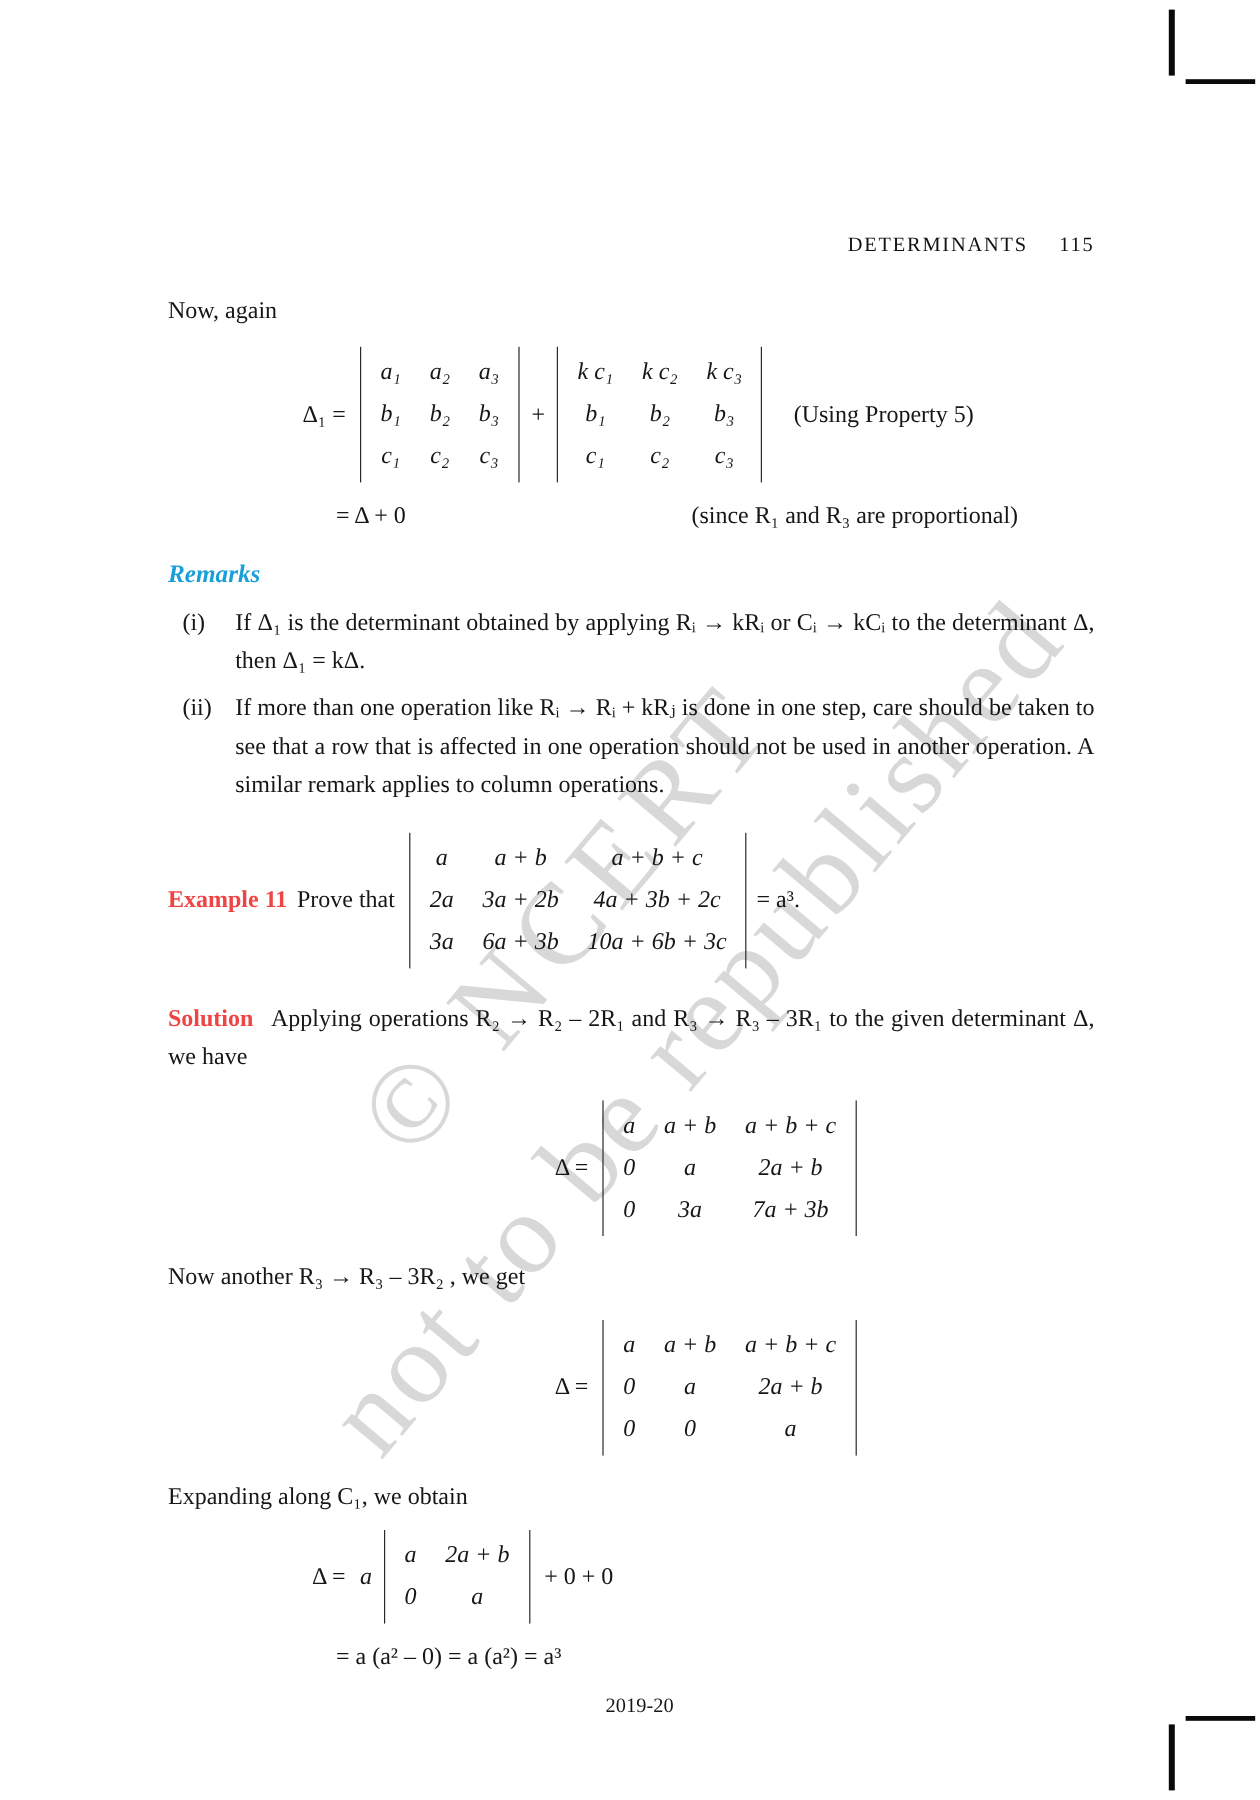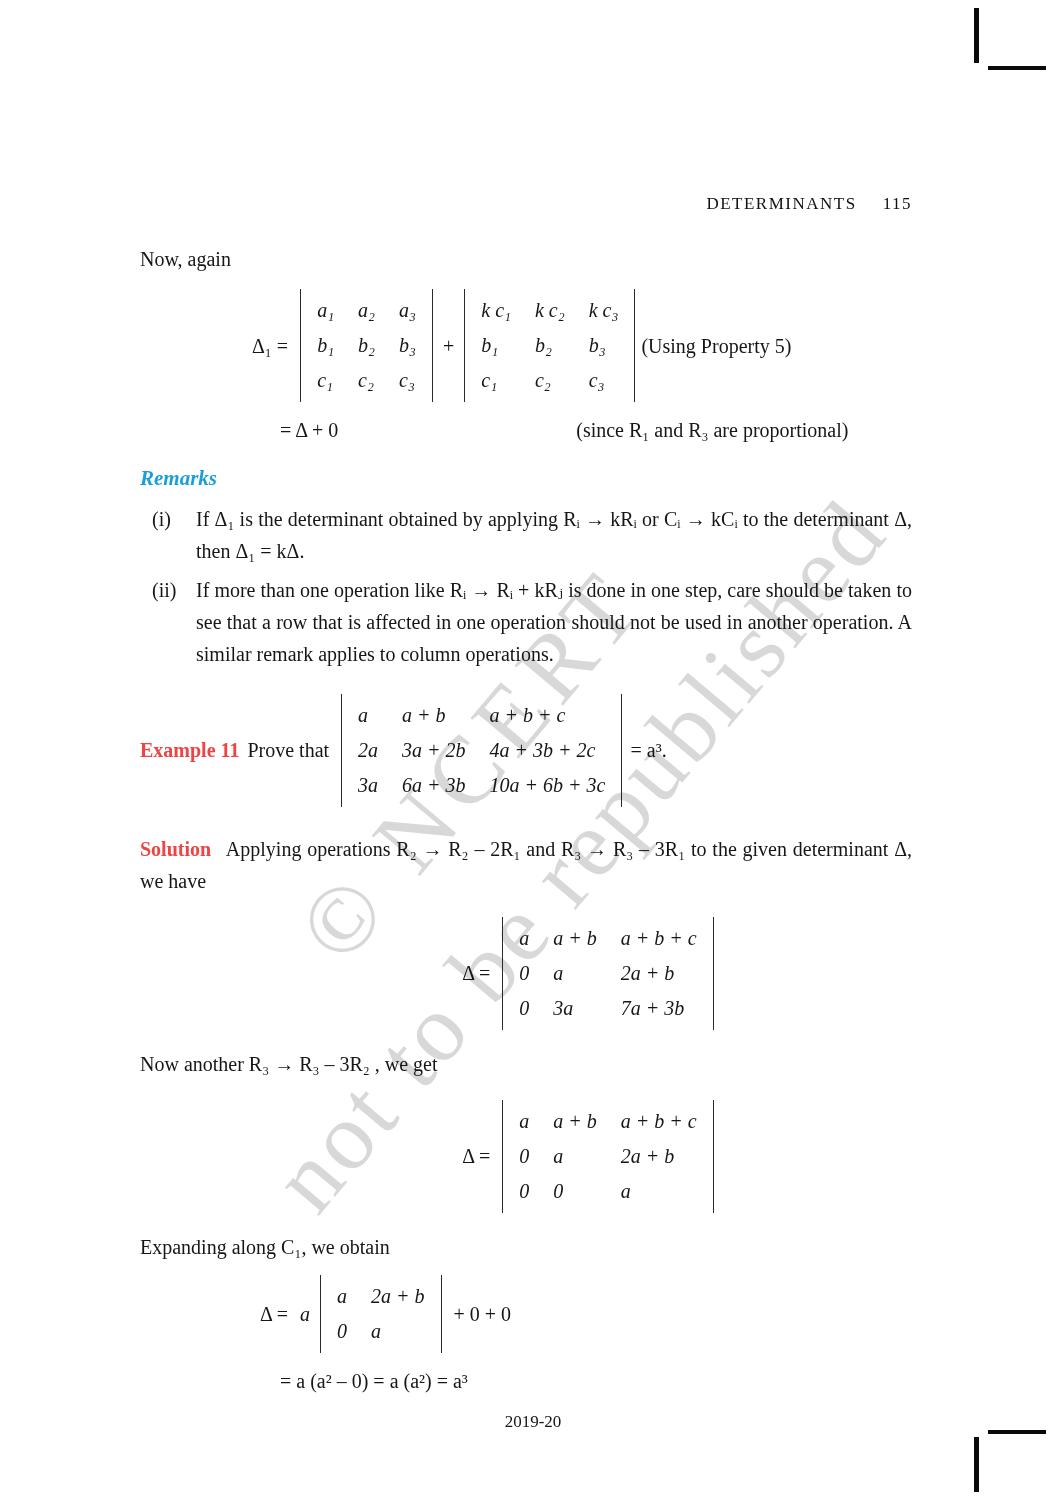--- a/index.html
+++ b/index.html
@@ -66,26 +66,27 @@
     display: inline-grid;
     border-left: 1.5px solid #2a2a2a;
     border-right: 1.5px solid #2a2a2a;
     padding: 4px 4px;
     align-items: center;
   }
   .det3 { grid-template-columns: repeat(3, auto); }
   .det2 { grid-template-columns: repeat(2, auto); }
   .mcell {
     font-style: italic;
+    text-align: center;
     padding: 3px 12px;
     white-space: nowrap;
     line-height: 1.45;
   }
   .op { margin: 0 10px; }
-  .eq-note { margin-left: 6px; white-space: nowrap; }
+  .eq-note { margin-left: 26px; white-space: nowrap; }
 
   .eq2line { display: flex; margin: 12px 0 0 0; }
   .eq2-lhs { margin-left: 140px; white-space: nowrap; }
   .eq2-note { margin-left: 238px; white-space: nowrap; }
 
   .hence { margin: 8px 0 0 0; }
   .hence-label { display: inline-block; width: 122px; }
 
   .remarks-title {
     margin: 16px 0 2px 0;

